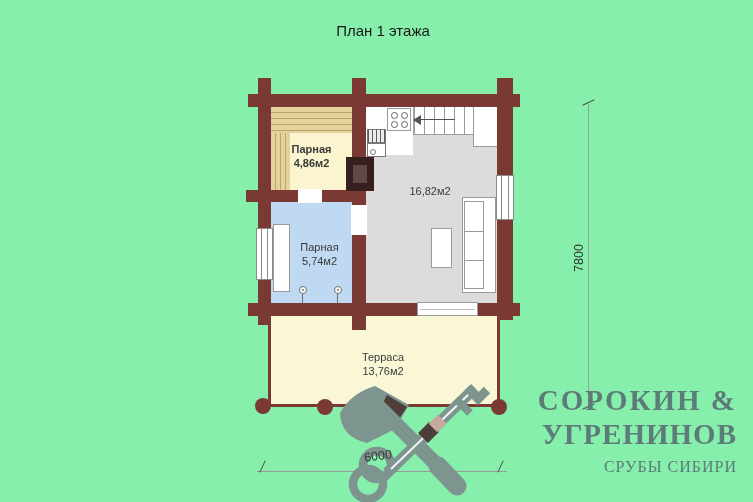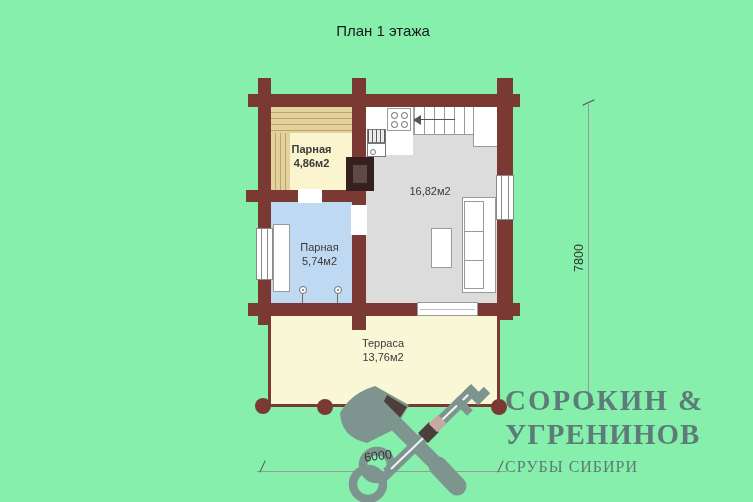--- a/index.html
+++ b/index.html
@@ -27,21 +27,21 @@
   .sink{position:absolute;background:#fff;border:1px solid #777;box-sizing:border-box;}
   .sink::after{content:"";position:absolute;left:2px;top:5px;width:4px;height:4px;border:1px solid #777;border-radius:50%;}
   .divider{position:absolute;left:0;right:0;height:1px;background:#999;}
   .room-label{position:absolute;text-align:center;font-size:11px;line-height:14px;color:#3a3a3a;}
   .dim-line{position:absolute;background:#9a9a9a;}
   .tick{position:absolute;width:13px;height:1px;background:#4f4f4f;}
   .dim-text{position:absolute;text-align:center;font-size:12.5px;color:#333;}
   .post{position:absolute;width:16px;height:16px;border-radius:50%;background:#7a3a33;}
   .t-line{position:absolute;background:#7a3a33;}
   #title{position:absolute;left:283px;top:22px;width:200px;text-align:center;font-size:15px;color:#191919;}
-  #logo-text{position:absolute;left:505px;top:384px;width:232px;text-align:left;color:#5d7b78;font-family:"Liberation Serif",serif;}
+  #logo-text{position:absolute;left:505px;top:384px;width:232px;text-align:right;color:#5d7b78;font-family:"Liberation Serif",serif;}
   #logo-text .l1{font-size:29px;line-height:33px;font-weight:bold;letter-spacing:2px;white-space:nowrap;}
   #logo-text .l2{font-size:29px;line-height:35px;font-weight:bold;letter-spacing:1px;white-space:nowrap;}
   #logo-text .l3{font-size:16px;line-height:29px;font-weight:normal;letter-spacing:1px;white-space:nowrap;}
   .arrow-line{position:absolute;background:#555;height:1px;}
   .arrow-head{position:absolute;width:0;height:0;border-top:5px solid transparent;border-bottom:5px solid transparent;border-right:8px solid #555;}
 </style>
 </head>
 <body>
 
 <div id="stage">
@@ -110,21 +110,21 @@
     <div>Парная</div>
     <div>4,86м2</div>
   </div>
   <div class="room-label" style="left:277px;top:240px;width:85px;">
     <div>Парная</div>
     <div>5,74м2</div>
   </div>
   <div class="room-label" style="left:369px;top:184px;width:122px;">
     <div>16,82м2</div>
   </div>
-  <div class="room-label" style="left:321px;top:336px;width:124px;">
+  <div class="room-label" style="left:321px;top:350px;width:124px;">
     <div>Терраса</div>
     <div>13,76м2</div>
   </div>
 
   <div class="dim-line" style="left:257px;top:471px;width:250px;height:1px;"></div>
   <div class="tick" style="left:256px;top:466px;transform:rotate(-65deg);"></div>
   <div class="tick" style="left:494px;top:466px;transform:rotate(-65deg);"></div>
   <div class="dim-line" style="left:588px;top:104px;width:1px;height:304px;"></div>
   <div class="tick" style="left:582px;top:102px;transform:rotate(-25deg);"></div>
   <div class="tick" style="left:582px;top:406px;transform:rotate(-25deg);"></div>

